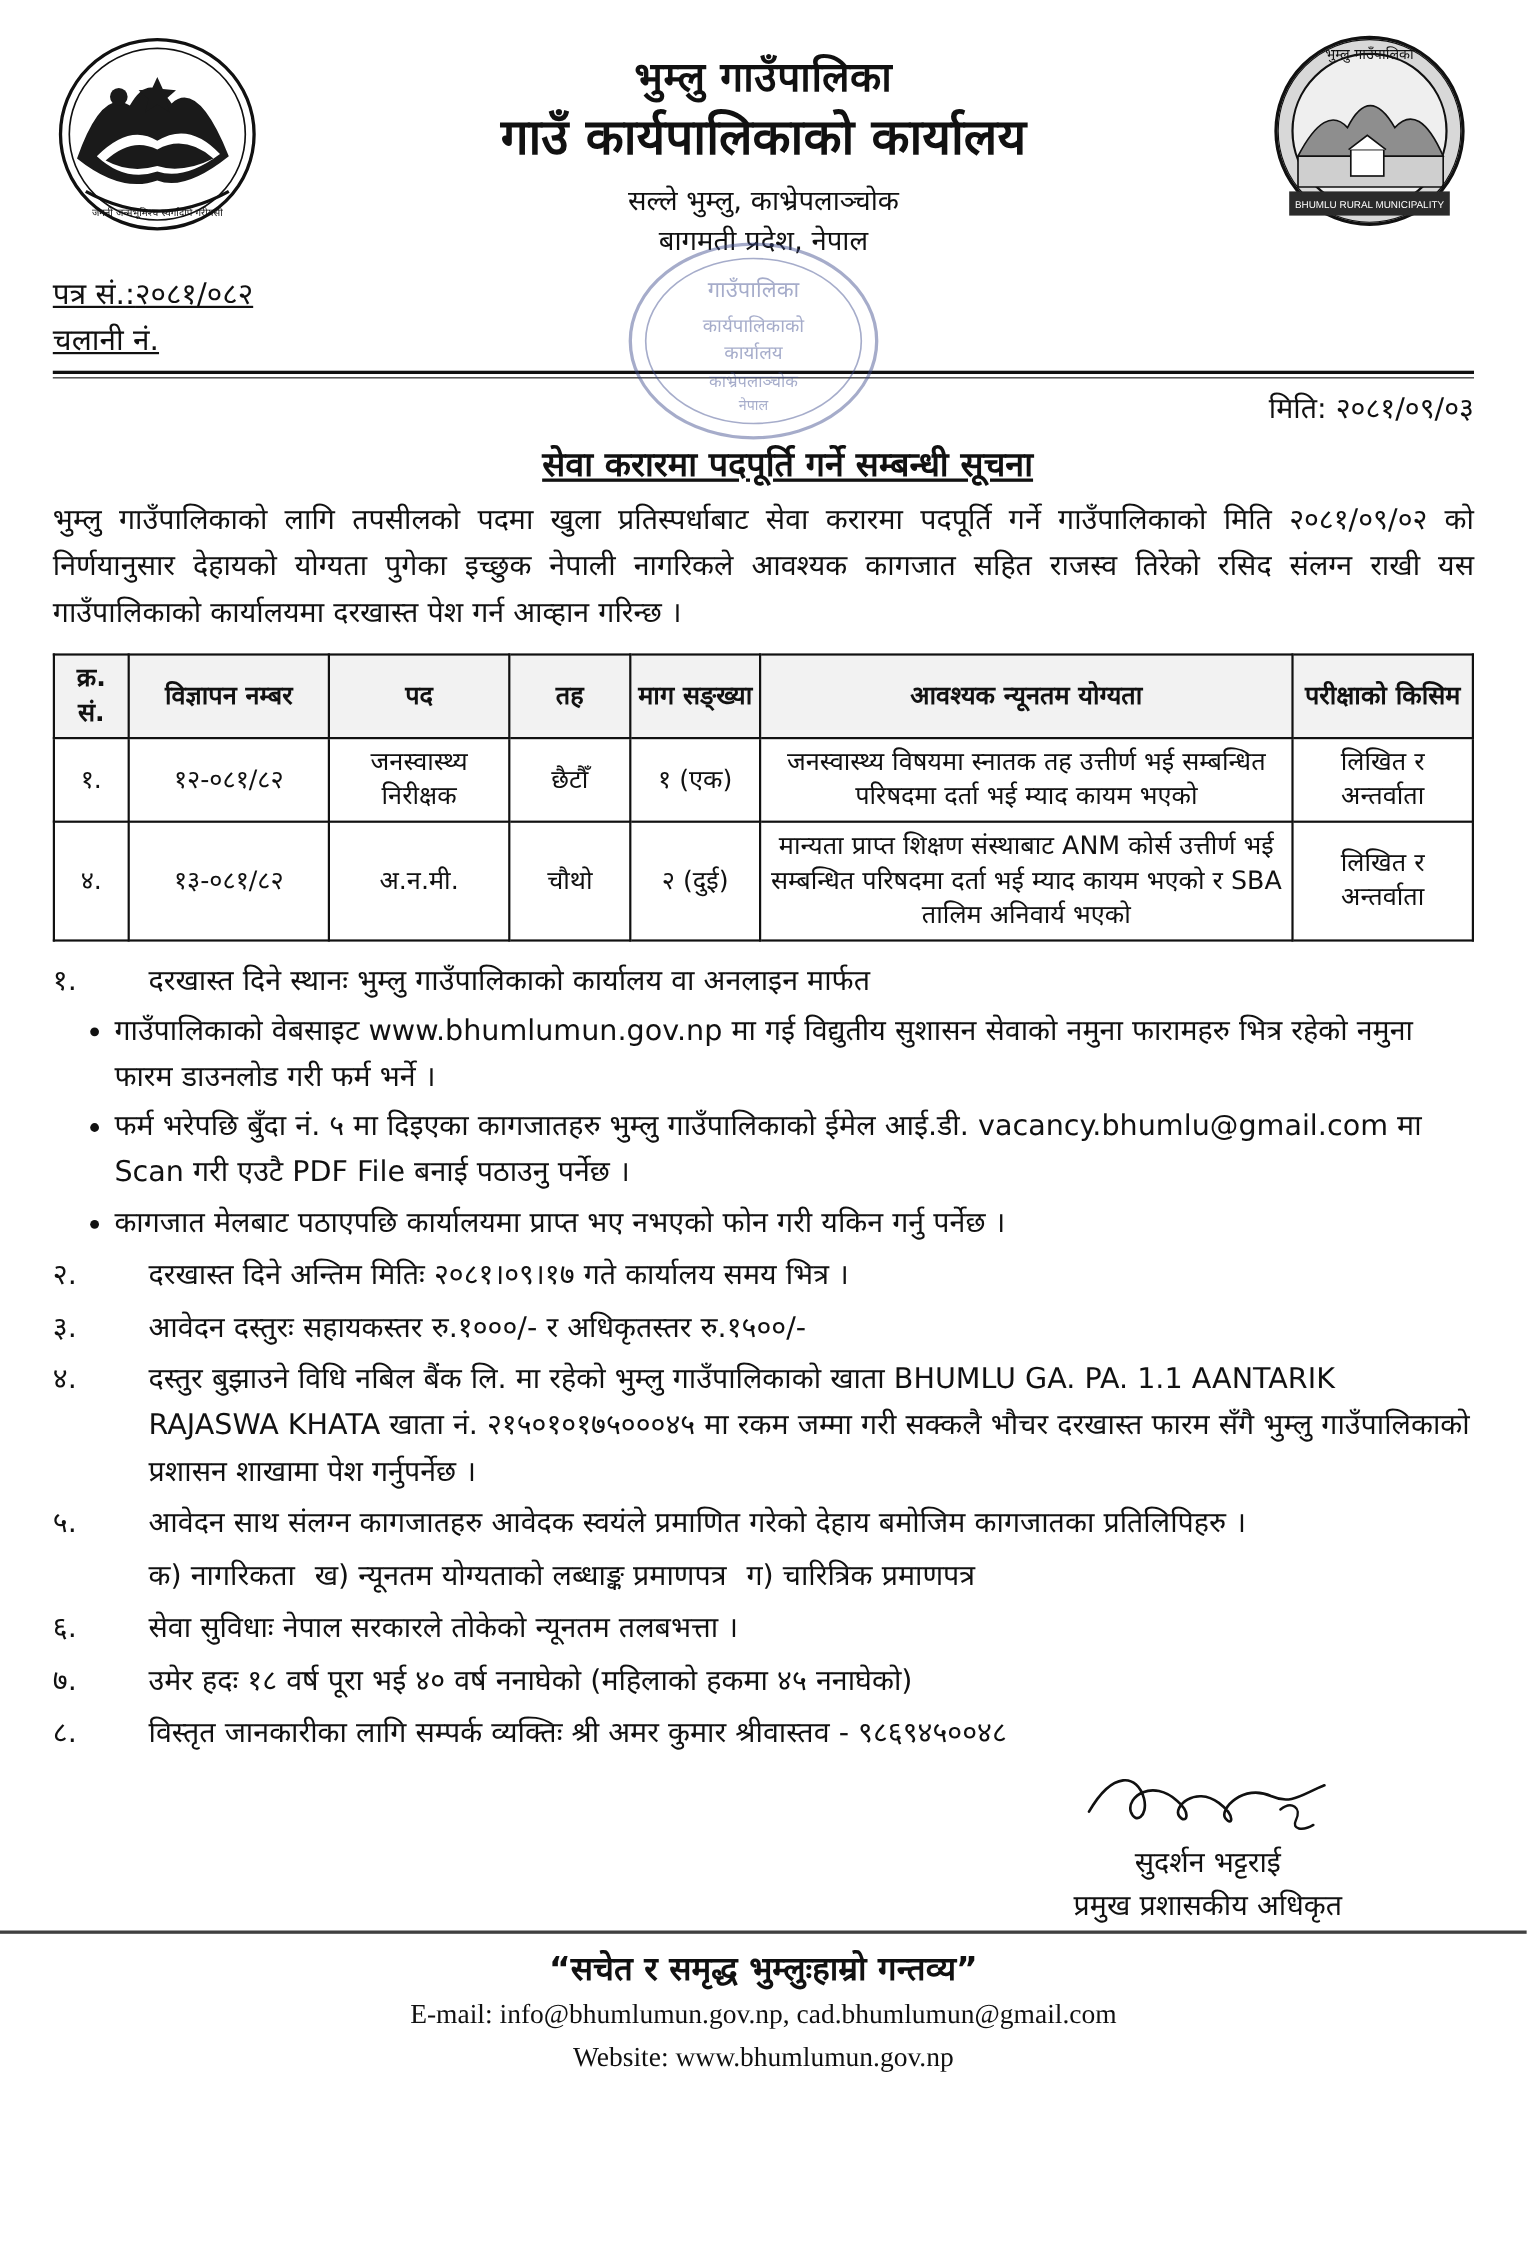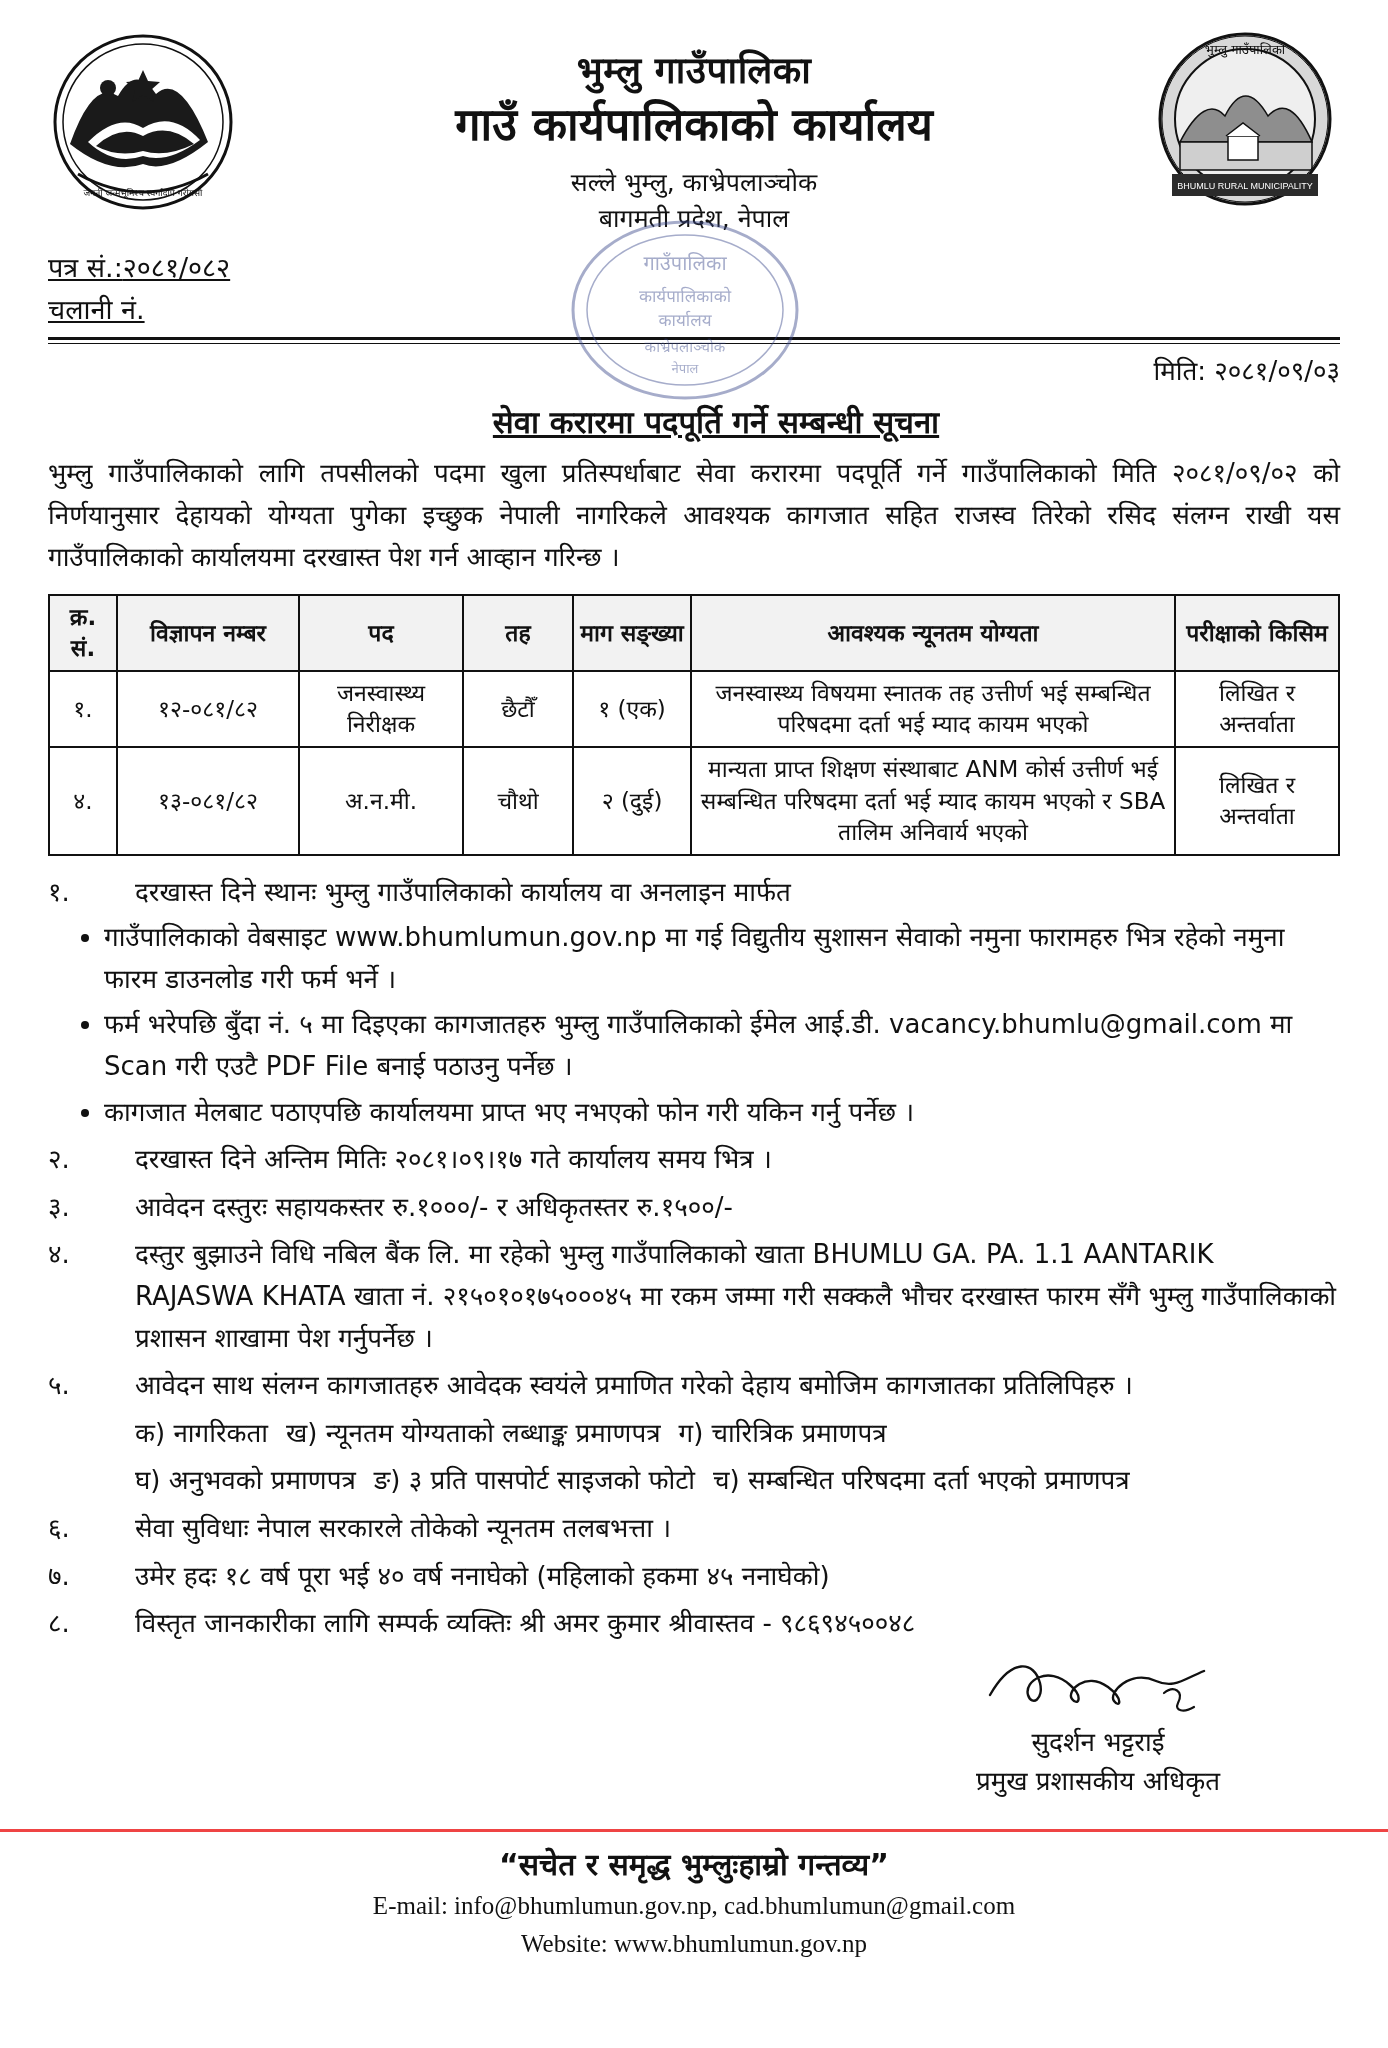--- a/index.html
+++ b/index.html
@@ -165,22 +165,22 @@
   .sign-scribble{
     height:74px;
     display:flex;
     align-items:center;
     justify-content:center;
   }
   .sign-name{font-size:26px;line-height:1.5;}
   .sign-post{font-size:26px;line-height:1.5;}
   
   .footer{
-    margin-top:28px;
-    border-top:3px solid #ef4444;
+    margin-top:2px;
+    border-top:3px solid #404040;
     padding-top:10px;
     text-align:center;
   }
   .slogan{
     font-size:30px;
     font-weight:bold;
     line-height:1.5;
   }
   .fline{
     font-family:"Liberation Serif", serif;
@@ -345,28 +345,20 @@
 
     <div class="nrow">
       <div class="nnum"></div>
       <div class="ntext sub-grid">
         <span class="cell">क) नागरिकता</span>
         <span class="cell">ख) न्यूनतम योग्यताको लब्धाङ्क प्रमाणपत्र</span>
         <span class="cell">ग) चारित्रिक प्रमाणपत्र</span>
       </div>
     </div>
 
-    <div class="nrow">
-      <div class="nnum"></div>
-      <div class="ntext sub-grid">
-        <span class="cell">घ) अनुभवको प्रमाणपत्र</span>
-        <span class="cell">ङ) ३ प्रति पासपोर्ट साइजको फोटो</span>
-        <span class="cell">च) सम्बन्धित परिषदमा दर्ता भएको प्रमाणपत्र</span>
-      </div>
-    </div>
 
     <div class="nrow">
       <div class="nnum">६.</div>
       <div class="ntext">सेवा सुविधाः नेपाल सरकारले तोकेको न्यूनतम तलबभत्ता ।</div>
     </div>
 
     <div class="nrow">
       <div class="nnum">७.</div>
       <div class="ntext">उमेर हदः १८ वर्ष पूरा भई ४० वर्ष ननाघेको (महिलाको हकमा ४५ ननाघेको)</div>
     </div>

